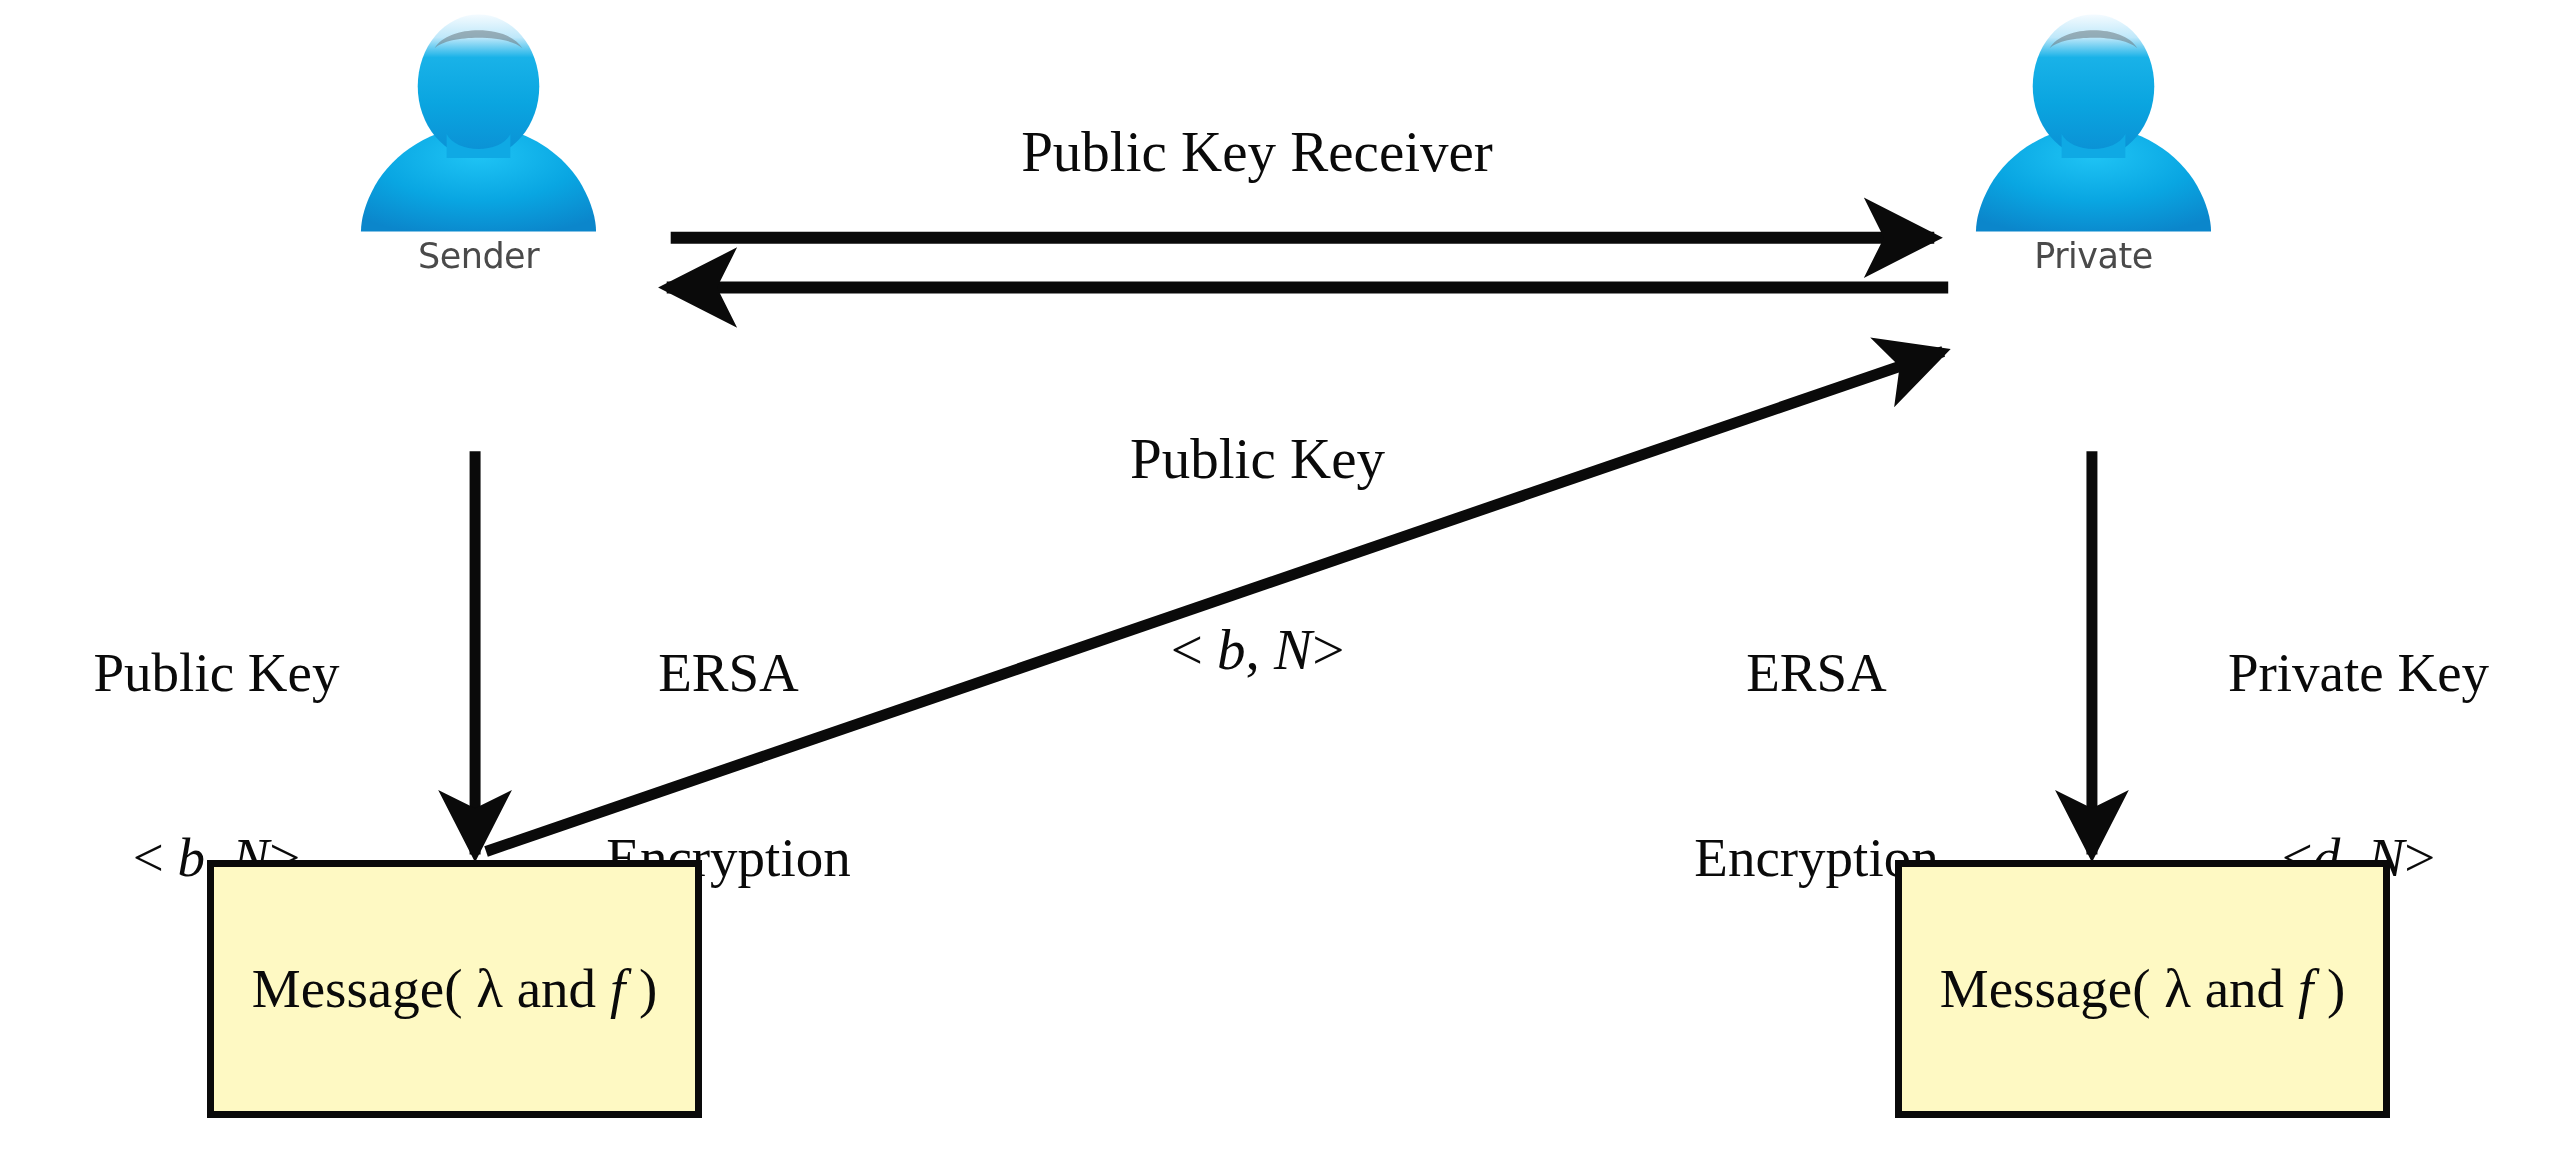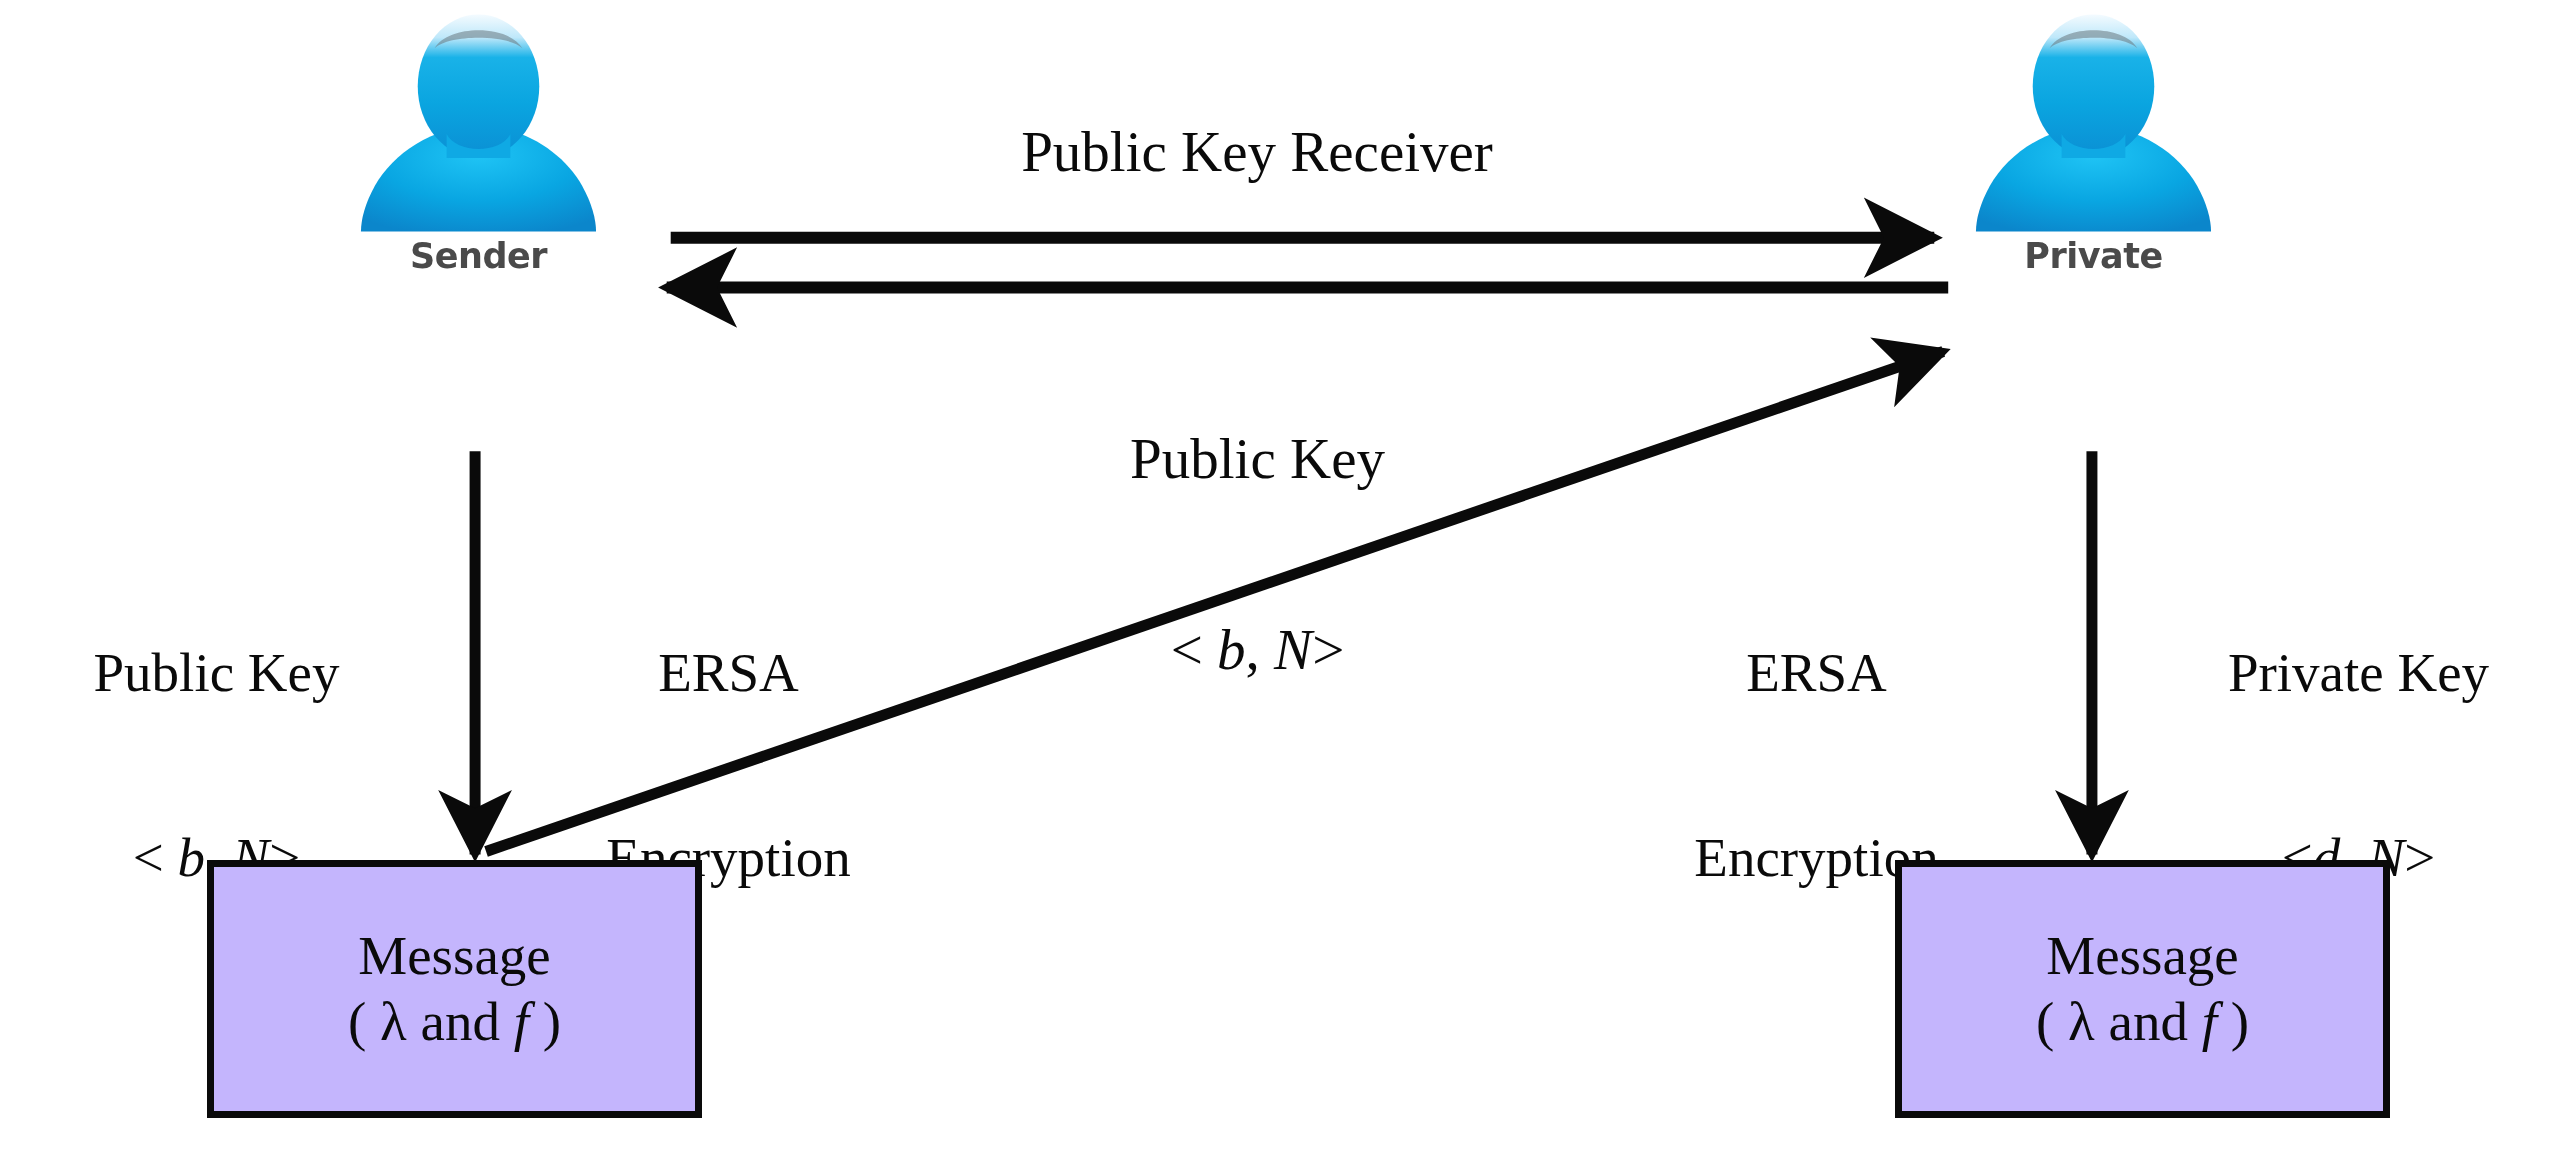--- a/index.html
+++ b/index.html
@@ -26,21 +26,21 @@
     position: relative;
     width: 259px;
     height: 235px;
     margin: 0 auto;
   }
   .avatar svg { display: block; width: 100%; height: 100%; }
 
   .actor-label {
     font-family: "DejaVu Sans", "Liberation Sans", sans-serif;
     font-size: 35px;
-    font-weight: 700;
+    font-weight: 400;
     color: #4a4a4a;
     letter-spacing: -0.5px;
     line-height: 1;
     margin-top: -4px;
   }
 
   
   .lbl {
     position: absolute;
     color: #0a0a0a;
@@ -50,24 +50,23 @@
     text-align: center;
   }
   .lbl-xl { font-size: 57px; }
   .lbl-lg { font-size: 55px; }
   .it { font-style: italic; }
 
   
   .msgbox {
     position: absolute;
     border: 7px solid #0a0a0a;
-    background: #c4b5fd;
+    background: #fef9c3;
     box-sizing: border-box;
     display: flex;
-    flex-direction: column;
     align-items: center;
     justify-content: center;
   }
   .msgbox .line {
     font-size: 55px;
     color: #0a0a0a;
     line-height: 1.2;
     white-space: pre;
     text-align: center;
   }

